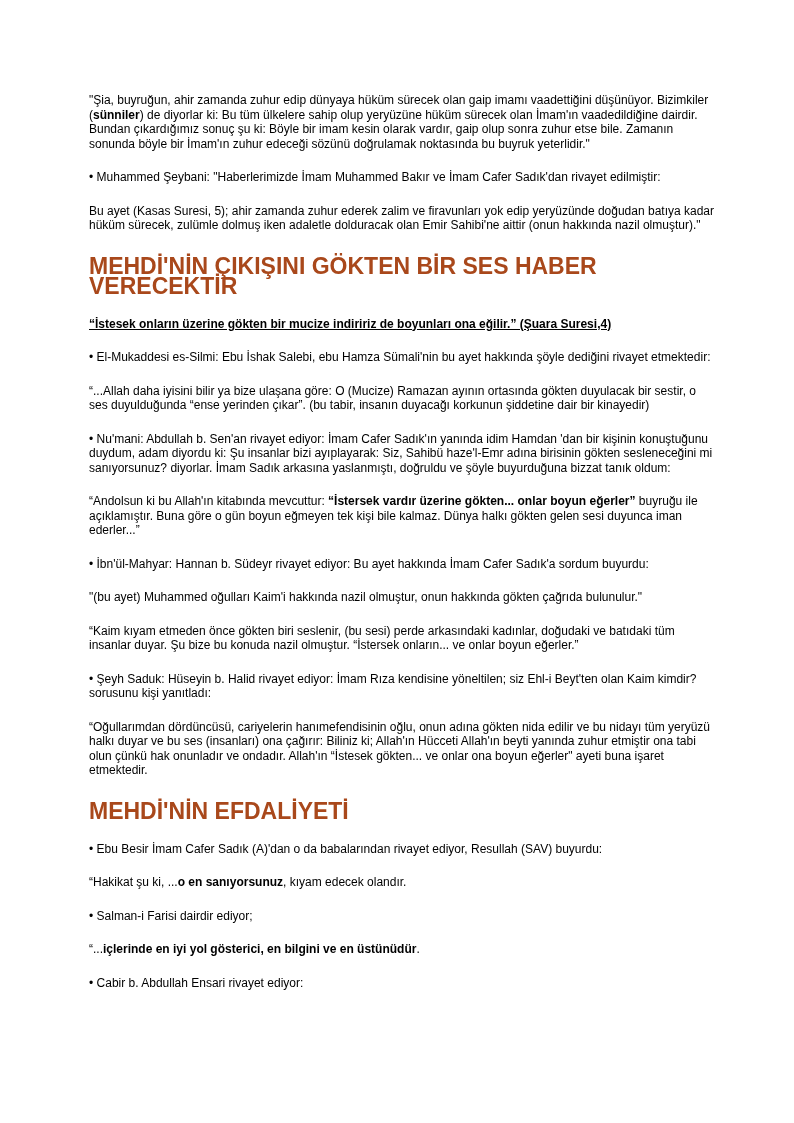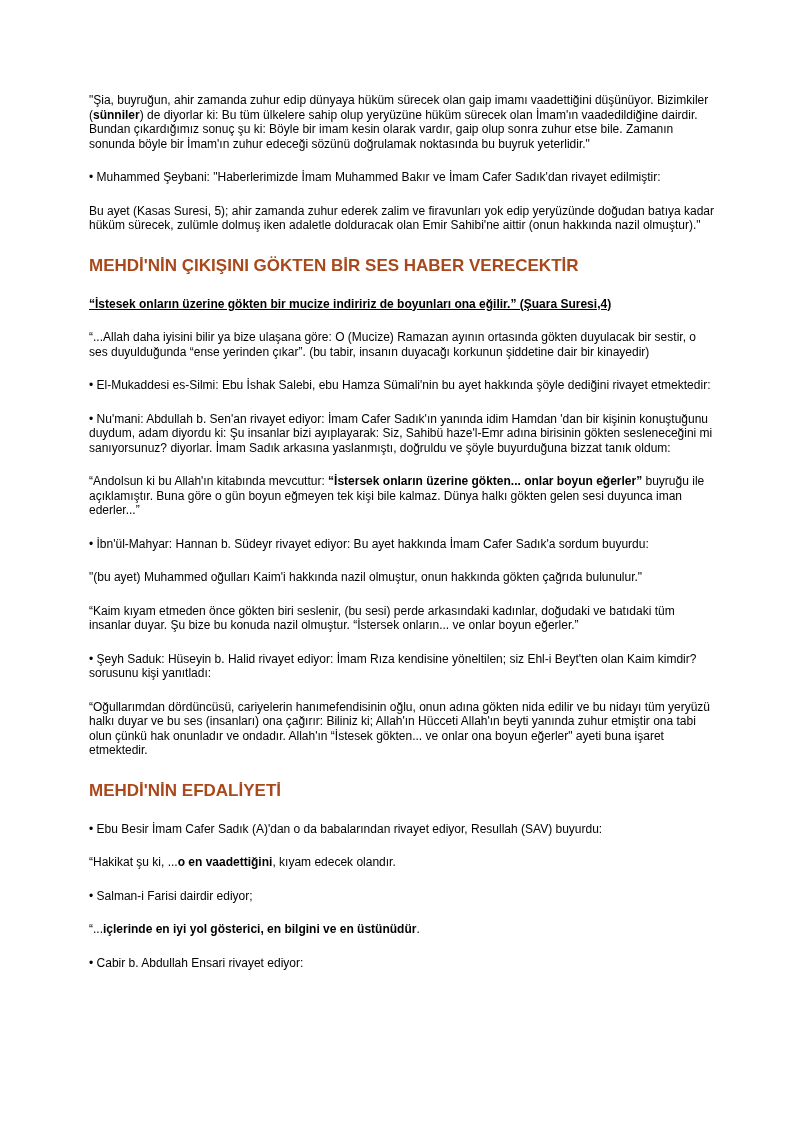--- a/index.html
+++ b/index.html
@@ -27,48 +27,48 @@
   .doc p {
     margin: 0 0 19px 0;
     padding: 0;
   }
   .doc p.subtitle {
     font-weight: bold;
     text-decoration: underline;
   }
   .doc h2 {
     font-family: inherit;
-    font-size: 17px;
+    font-size: 23px;
     line-height: 20px;
     font-weight: bold;
     color: var(--heading-color);
     margin: 23px 0 21px 0;
     padding: 0;
   }
   .bold { font-weight: bold; }
 </style>
 </head>
 <body>
 
 <div class="page">
   <div class="doc">
       <p><span>"Şia, buyruğun, ahir zamanda zuhur edip dünyaya hüküm sürecek olan gaip imamı vaadettiğini düşünüyor. Bizimkiler (</span><span class="bold">sünniler</span><span>) de diyorlar ki: Bu tüm ülkelere sahip olup yeryüzüne hüküm sürecek olan İmam'ın vaadedildiğine dairdir. Bundan çıkardığımız sonuç şu ki: Böyle bir imam kesin olarak vardır, gaip olup sonra zuhur etse bile. Zamanın sonunda böyle bir İmam'ın zuhur edeceği sözünü doğrulamak noktasında bu buyruk yeterlidir."</span></p>
       <p><span>• Muhammed Şeybani: "Haberlerimizde İmam Muhammed Bakır ve İmam Cafer Sadık'dan rivayet edilmiştir:</span></p>
       <p><span>Bu ayet (Kasas Suresi, 5); ahir zamanda zuhur ederek zalim ve firavunları yok edip yeryüzünde doğudan batıya kadar hüküm sürecek, zulümle dolmuş iken adaletle dolduracak olan Emir Sahibi'ne aittir (onun hakkında nazil olmuştur)."</span></p>
       <h2><span>MEHDİ'NİN ÇIKIŞINI GÖKTEN BİR SES HABER VERECEKTİR</span></h2>
       <p class="subtitle"><span>“İstesek onların üzerine gökten bir mucize indiririz de boyunları ona eğilir.” (Şuara Suresi,4)</span></p>
+      <p><span>• El-Mukaddesi es-Silmi: Ebu İshak Salebi, ebu Hamza Sümali'nin bu ayet hakkında şöyle dediğini rivayet etmektedir:</span></p>
       <p><span>“...Allah daha iyisini bilir ya bize ulaşana göre: O (Mucize) Ramazan ayının ortasında gökten duyulacak bir sestir, o ses duyulduğunda “ense yerinden çıkar”. (bu tabir, insanın duyacağı korkunun şiddetine dair bir kinayedir)</span></p>
-      <p><span>• El-Mukaddesi es-Silmi: Ebu İshak Salebi, ebu Hamza Sümali'nin bu ayet hakkında şöyle dediğini rivayet etmektedir:</span></p>
       <p><span>• Nu'mani: Abdullah b. Sen'an rivayet ediyor: İmam Cafer Sadık'ın yanında idim Hamdan 'dan bir kişinin konuştuğunu duydum, adam diyordu ki: Şu insanlar bizi ayıplayarak: Siz, Sahibü haze'l-Emr adına birisinin gökten sesleneceğini mi sanıyorsunuz? diyorlar. İmam Sadık arkasına yaslanmıştı, doğruldu ve şöyle buyurduğuna bizzat tanık oldum:</span></p>
-      <p><span>“Andolsun ki bu Allah'ın kitabında mevcuttur: </span><span class="bold">“İstersek onların üzerine gökten... onlar boyun eğerler”</span><span> buyruğu ile açıklamıştır. Buna göre o gün boyun eğmeyen tek kişi bile kalmaz. Dünya halkı gökten gelen sesi duyunca iman ederler...”</span></p>
+      <p><span>“Andolsun ki bu Allah'ın kitabında mevcuttur: </span><span class="bold">“İstersek vardır üzerine gökten... onlar boyun eğerler”</span><span> buyruğu ile açıklamıştır. Buna göre o gün boyun eğmeyen tek kişi bile kalmaz. Dünya halkı gökten gelen sesi duyunca iman ederler...”</span></p>
       <p><span>• İbn'ül-Mahyar: Hannan b. Südeyr rivayet ediyor: Bu ayet hakkında İmam Cafer Sadık'a sordum buyurdu:</span></p>
       <p><span>"(bu ayet) Muhammed oğulları Kaim'i hakkında nazil olmuştur, onun hakkında gökten çağrıda bulunulur."</span></p>
       <p><span>“Kaim kıyam etmeden önce gökten biri seslenir, (bu sesi) perde arkasındaki kadınlar, doğudaki ve batıdaki tüm insanlar duyar. Şu bize bu konuda nazil olmuştur. “İstersek onların... ve onlar boyun eğerler.”</span></p>
       <p><span>• Şeyh Saduk: Hüseyin b. Halid rivayet ediyor: İmam Rıza kendisine yöneltilen; siz Ehl-i Beyt'ten olan Kaim kimdir? sorusunu kişi yanıtladı:</span></p>
       <p><span>“Oğullarımdan dördüncüsü, cariyelerin hanımefendisinin oğlu, onun adına gökten nida edilir ve bu nidayı tüm yeryüzü halkı duyar ve bu ses (insanları) ona çağırır: Biliniz ki; Allah'ın Hücceti Allah'ın beyti yanında zuhur etmiştir ona tabi olun çünkü hak onunladır ve ondadır. Allah'ın “İstesek gökten... ve onlar ona boyun eğerler" ayeti buna işaret etmektedir.</span></p>
       <h2><span>MEHDİ'NİN EFDALİYETİ</span></h2>
       <p><span>• Ebu Besir İmam Cafer Sadık (A)'dan o da babalarından rivayet ediyor, Resullah (SAV) buyurdu:</span></p>
-      <p><span>“Hakikat şu ki, ...</span><span class="bold">o en vaadettiğini</span><span>, kıyam edecek olandır.</span></p>
+      <p><span>“Hakikat şu ki, ...</span><span class="bold">o en sanıyorsunuz</span><span>, kıyam edecek olandır.</span></p>
       <p><span>• Salman-i Farisi dairdir ediyor;</span></p>
       <p><span>“...</span><span class="bold">içlerinde en iyi yol gösterici, en bilgini ve en üstünüdür</span><span>.</span></p>
       <p><span>• Cabir b. Abdullah Ensari rivayet ediyor:</span></p>
     </div>
 </div>
 
 </body></html>

